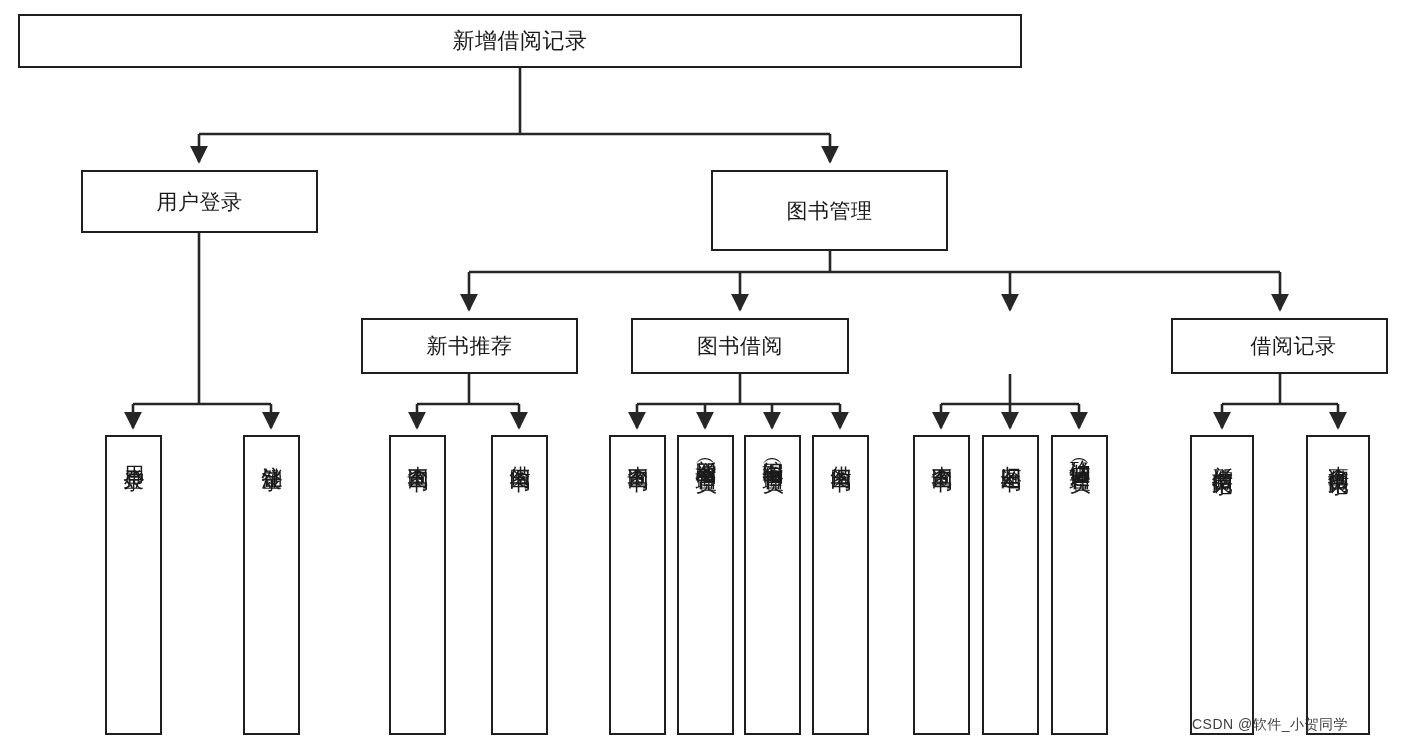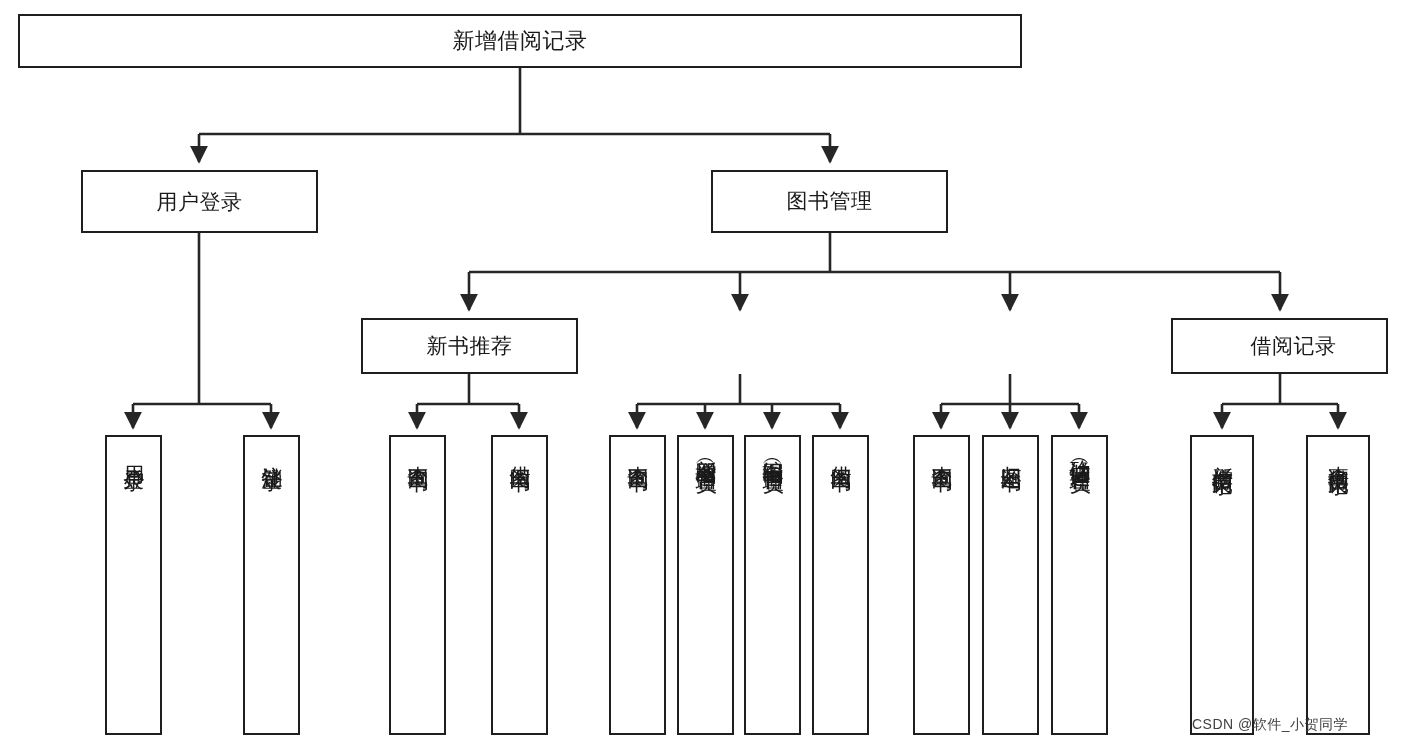--- a/index.html
+++ b/index.html
@@ -133,27 +133,30 @@
     </g>
   </svg>
 
   <div class="node horiz root" style="left:18px; top:14px; width:1004px; height:54px;">
     <span class="node-label">新增借阅记录</span>
   </div>
 
   <div class="node horiz" style="left:81px; top:170px; width:237px; height:63px;">
     <span class="node-label">用户登录</span>
   </div>
-  <div class="node horiz" style="left:711px; top:170px; width:237px; height:63px;font-family:Liberation Serif, serif;">
+  <div class="node horiz" style="left:711px; top:170px; width:237px; height:81px;">
     <span class="node-label">图书管理</span>
   </div>
 
   <div class="node horiz" style="left:361px; top:318px; width:217px; height:56px;align-items:center;">
     <span class="node-label">新书推荐</span>
   </div>
+  <div class="node horiz" style="left:631px; top:318px; width:218px; height:56px;">
+    <span class="node-label">图书借阅</span>
+  </div>
   <div class="node horiz" style="left:1171px; top:318px; width:217px; height:56px;padding-left:28px;">
     <span class="node-label">借阅记录</span>
   </div>
 
   <div class="node vert" style="left:105px; top:435px; width:57px; height:300px;">
     <span class="node-label">用户登录</span>
   </div>
   <div class="node vert" style="left:243px; top:435px; width:57px; height:300px;">
     <span class="node-label">注销登录</span>
   </div>

